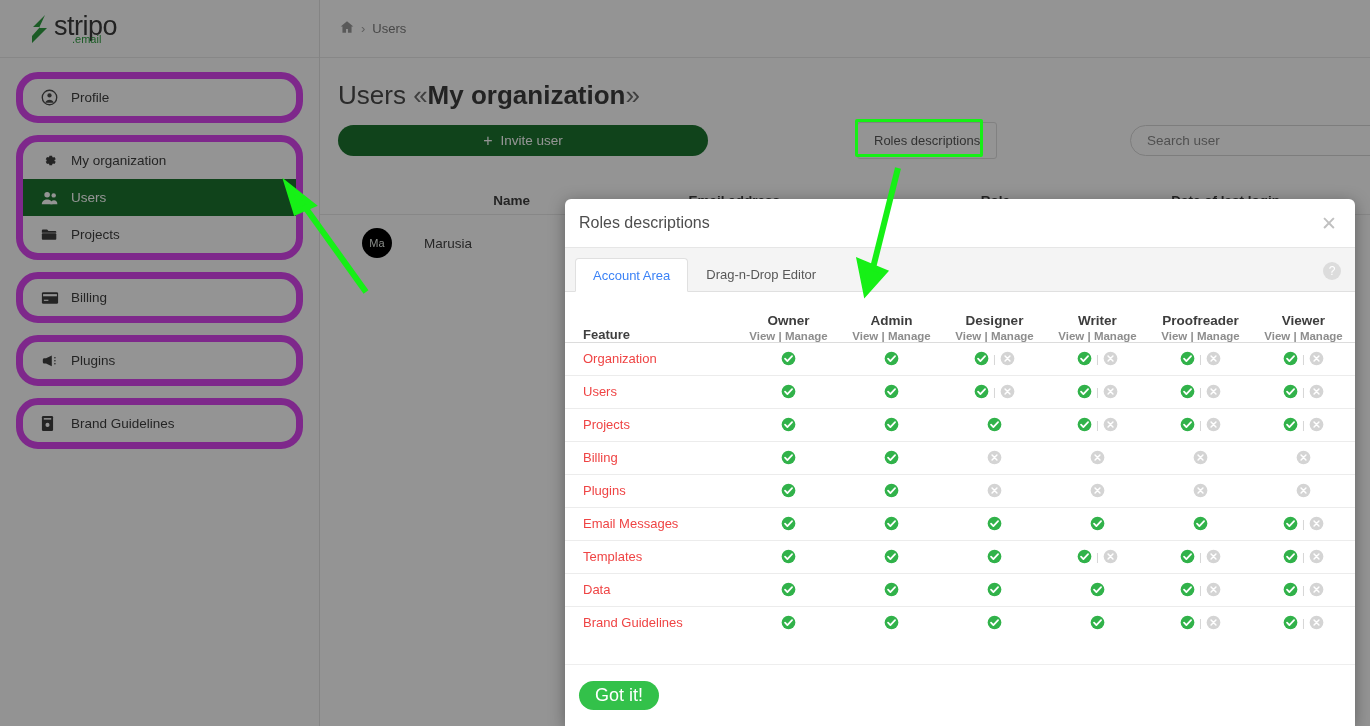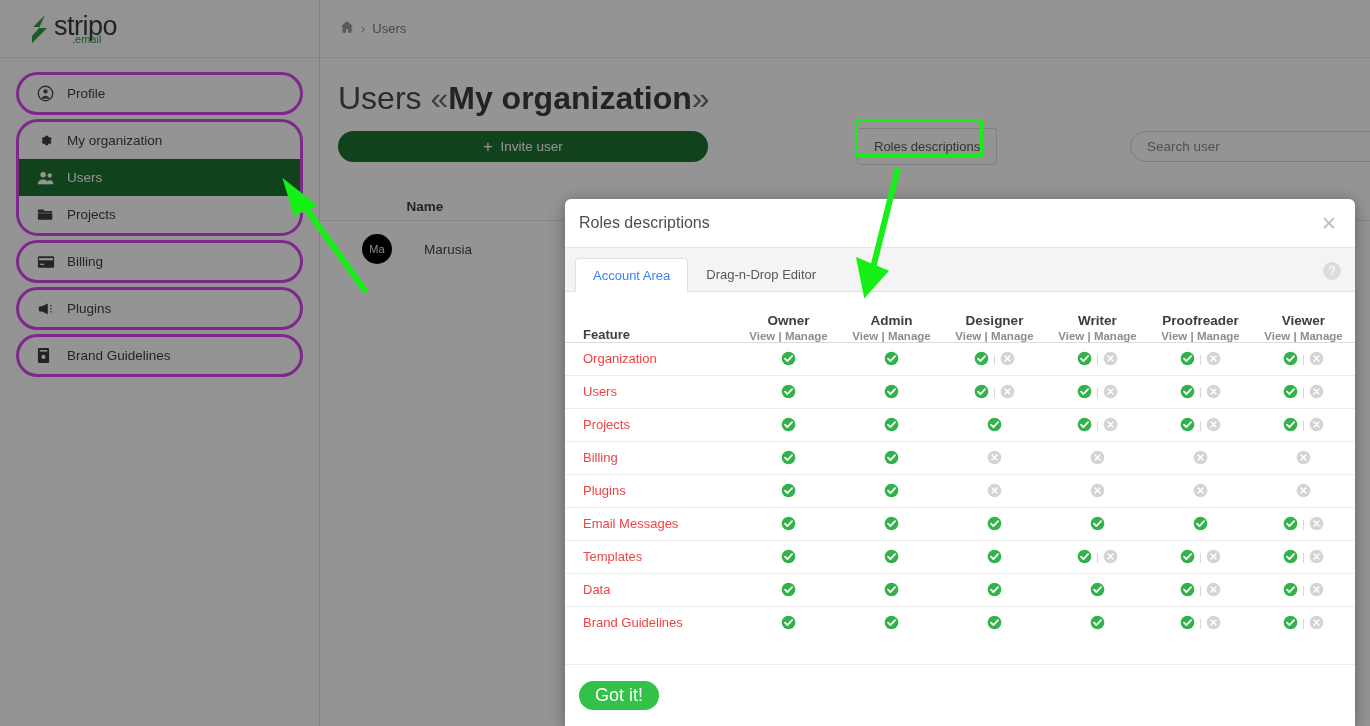--- a/index.html
+++ b/index.html
@@ -23,43 +23,43 @@
     height: 58px; display: flex; align-items: center; padding-left: 29px;
     border-bottom: 1px solid #e8e8e8;
   }
   .logo-mark { width: 22px; height: 30px; flex: 0 0 auto; }
   .logo-text { margin-left: 3px; line-height: 1; }
   .logo-name { font-size: 27px; color: #3c3c3c; letter-spacing: -0.5px; font-weight: 400; }
   .logo-sub { font-size: 11px; color: #2f9e41; margin-left: 18px; display:block; margin-top:-6px;}
 
   .nav { padding: 14px 16px 0 16px; }
   .nav-group {
-    border: 3px solid #d946ef; border-radius: 22px; overflow: hidden;
-    margin-bottom: 4px; background: #fff;
+    border: 7px solid #d946ef; border-radius: 22px; overflow: hidden;
+    margin-bottom: 12px; background: #fff;
   }
   .nav-item {
     display: flex; align-items: center; height: 37px; padding: 0 18px;
     font-size: 13.5px; color: #3f3f3f; cursor: pointer;
   }
   .nav-item .ico { width: 22px; display:flex; align-items:center; justify-content:flex-start; flex:0 0 22px; }
   .nav-item .lbl { margin-left: 8px; }
   .nav-item.active { background: #1c7430; color: #ffffff; }
   .nav-item.active .ico svg { fill: #ffffff; }
 
   
   .main { position: absolute; left: 320px; top: 0; right: 0; height: 726px; background: #fff; }
   .crumb-bar {
     height: 58px; border-bottom: 1px solid #e8e8e8; display: flex; align-items: center;
     padding-left: 20px; font-size: 13px; color: #8a8a8a;
   }
   .crumb-bar .sep { margin: 0 7px; color: #a5a5a5; }
   .crumb-link { color: #7c7c7c; }
 
   .page-title {
-    font-size: 32px; color: #4a4a4a; padding: 22px 0 0 18px; font-weight: 400;
+    font-size: 26px; color: #4a4a4a; padding: 22px 0 0 18px; font-weight: 400;
   }
   .page-title b { color: #3d3d3d; font-weight: 700; }
   .page-title .guill { color: #6d6d6d; font-weight: 400; }
 
   .toolbar { position: relative; height: 46px; margin-top: 14px; }
   .invite-btn {
     position: absolute; left: 18px; top: 0; width: 370px; height: 31px;
     background: #1c7430; color: #fff; border: none; border-radius: 16px;
     font-size: 13.5px; font-family: inherit; cursor: pointer;
     display:flex; align-items:center; justify-content:center; gap:8px;
@@ -78,21 +78,21 @@
     padding: 0 16px; font-size: 13.5px; color: #666; font-family: inherit; outline: none;
     background: #fff;
   }
   .search-input::placeholder { color: #8b8b8b; }
 
   .users-head {
     display: flex; align-items: center; height: 28px; margin-top: 16px;
     font-size: 13.5px; font-weight: 700; color: #3f3f3f;
     border-bottom: 1px solid #e8e8e8;
   }
-  .uh { text-align: center; }
+  .uh { text-align: right; }
   .uh-name   { width: 210px; }
   .uh-email  { width: 250px; }
   .uh-role   { width: 230px; }
   .uh-login  { width: 270px; }
   .caret { font-size: 9px; margin-right: 5px; color: #3f3f3f; }
 
   .user-row { display: flex; align-items: center; height: 56px; font-size: 13.5px; color:#444; }
   .avatar {
     width: 30px; height: 30px; border-radius: 50%; background: #000000; color: #e8eee8;
     display: flex; align-items: center; justify-content: center; font-size: 11px;

